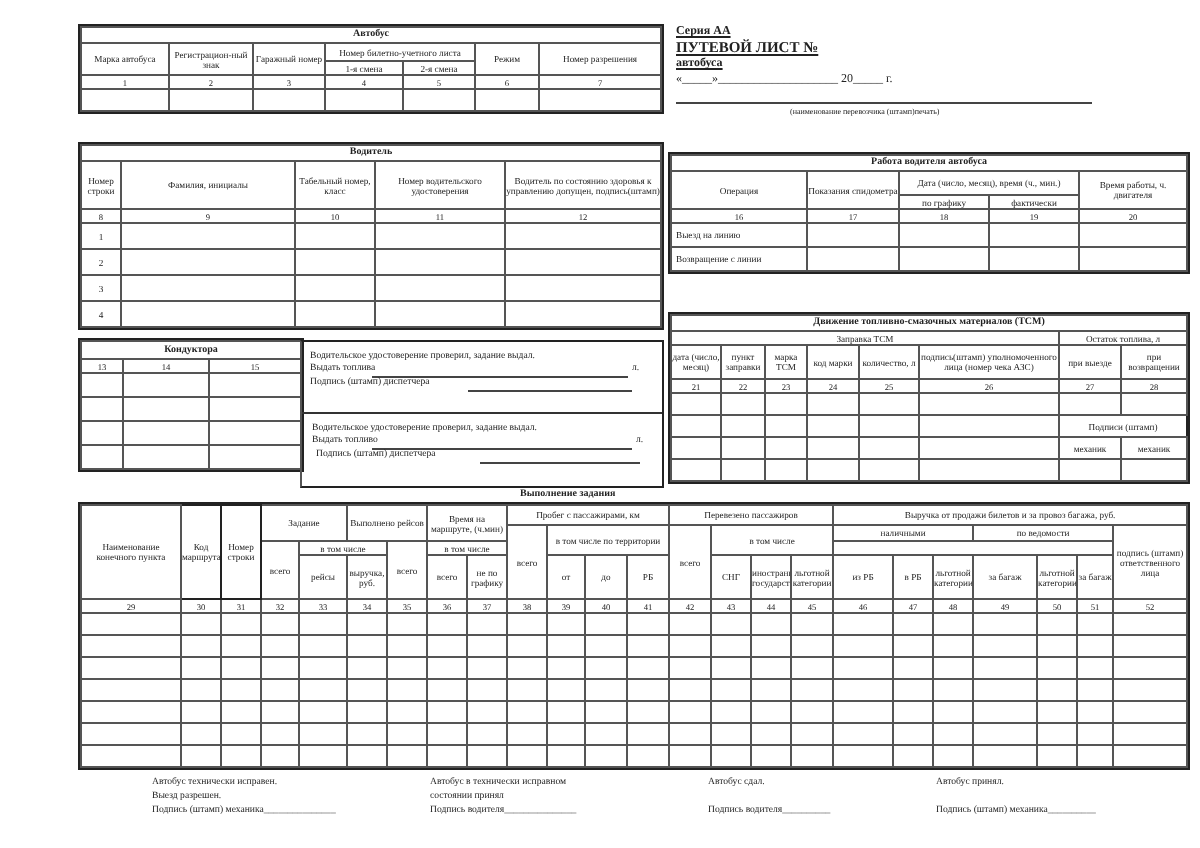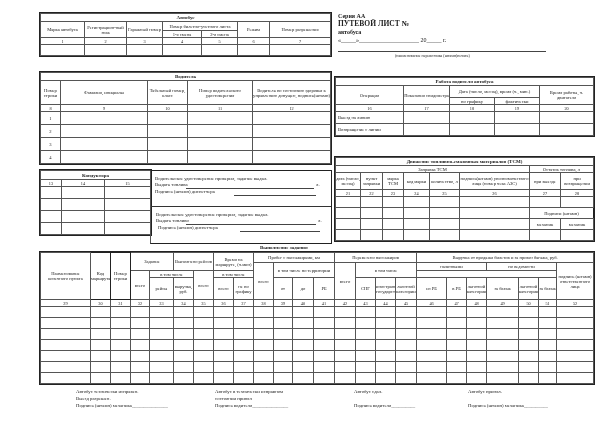--- a/index.html
+++ b/index.html
@@ -4,21 +4,21 @@
 <style>
   html,body{margin:0;padding:0;background:#fff;}
   body{width:600px;height:424px;position:relative;overflow:hidden;font-family:"Liberation Serif","DejaVu Serif",serif;color:#222;}
   table{border-collapse:collapse;position:absolute;table-layout:fixed;}
   td{border:0.6px solid #555;padding:0;text-align:center;vertical-align:middle;font-size:4.6px;line-height:5px;overflow:hidden;}
   .ttl{font-weight:bold;font-size:5px;}
   .num td{font-size:4.3px;height:6px;}
   .thick{border-width:1.2px;border-color:#222;}
   .outer{outline:1.2px solid #222;}
   .hdr{position:absolute;left:338px;top:12px;font-size:6px;line-height:8px;}
-  .hdr b{display:block;}
+  .hdr b{display:block;text-decoration:underline;}
   .line{position:absolute;border-top:0.6px solid #444;}
   .txt{position:absolute;font-size:4.8px;line-height:6px;white-space:nowrap;}
   .left{text-align:left;padding-left:2px;}
   .sec-title{position:absolute;font-size:5px;font-weight:bold;}
 </style>
 </head>
 <body>
 
 <div class="hdr">
   <b>Серия АА</b>

